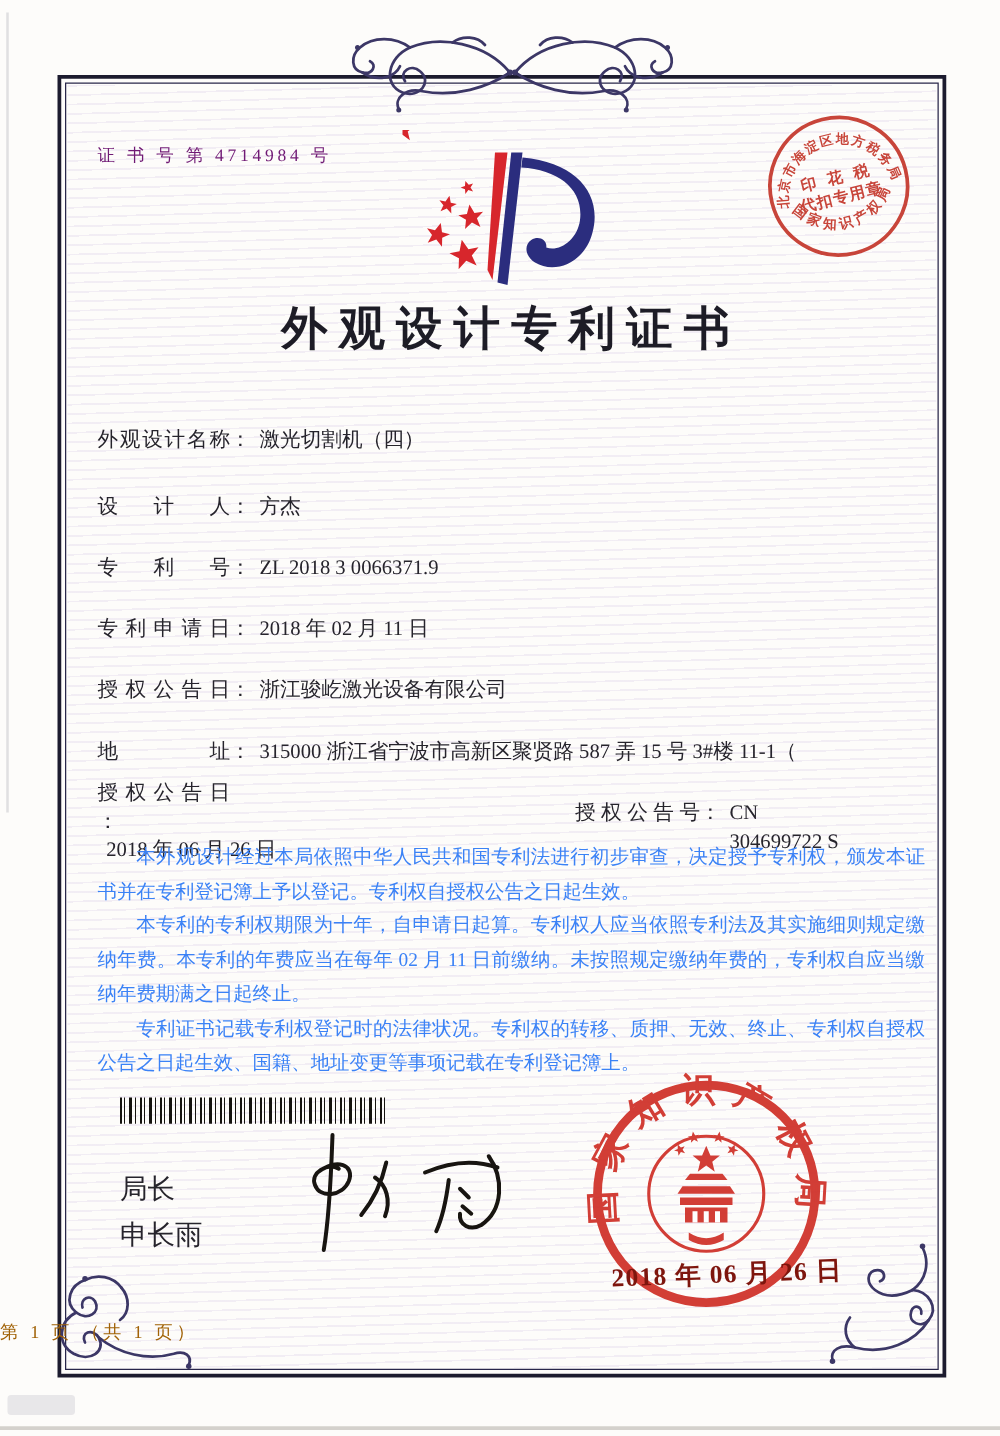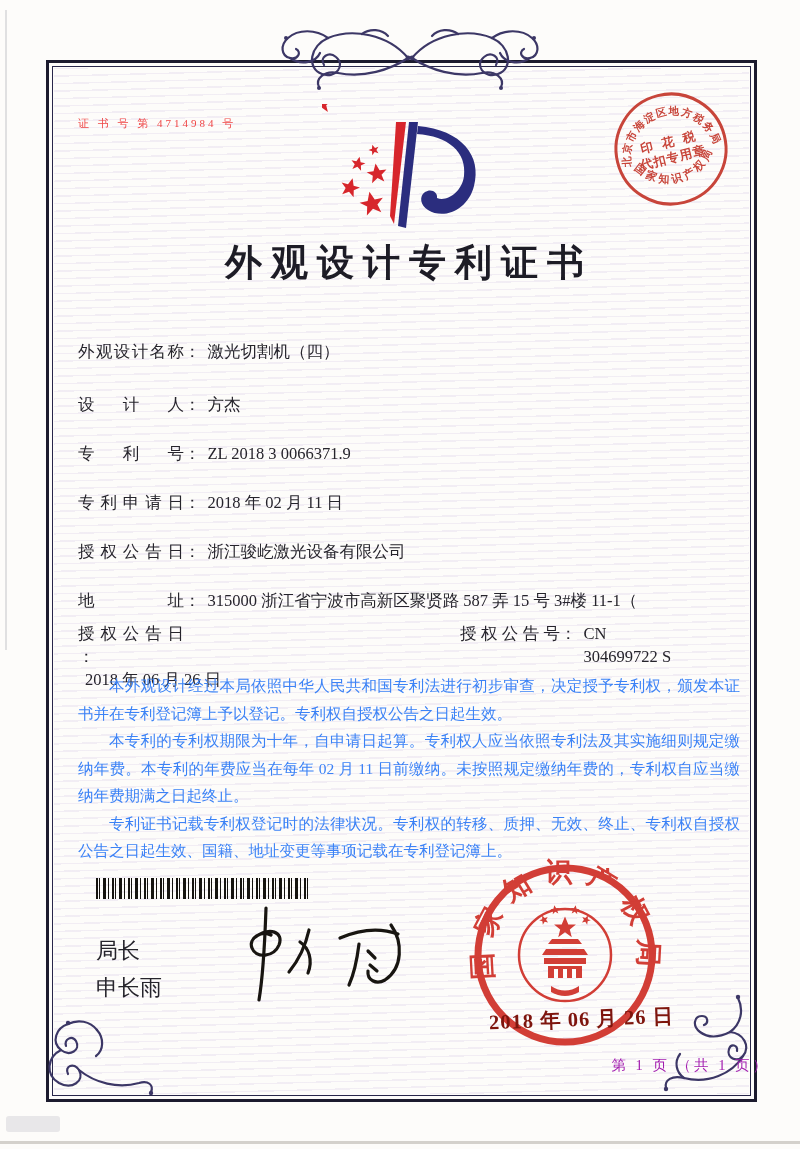--- a/index.html
+++ b/index.html
@@ -23,35 +23,35 @@
       repeating-linear-gradient(178.5deg, rgba(186,164,214,0.17) 0 1.4px, rgba(255,255,255,0) 1.4px 7.5px);
   }
 
   .orn{position:absolute;z-index:1;}
   #flourish-top{left:266px;top:22px;}
   #orn-bl{left:38px;top:1018px;}
   #orn-br{left:646px;top:994px;}
 
   .content{position:absolute;inset:0;z-index:2;}
 
-  #cert-no{position:absolute;left:78px;top:116px;font-size:11px;letter-spacing:3px;color:#ef4444;}
+  #cert-no{position:absolute;left:78px;top:116px;font-size:14px;letter-spacing:3px;color:#701a75;}
   #logo{position:absolute;left:322px;top:104px;}
   #title{position:absolute;left:0;width:800px;top:238px;text-align:center;
          font-size:37px;font-weight:bold;letter-spacing:9px;padding-left:9px;color:#1d1c26;}
 
   #fields{position:absolute;left:78px;top:340px;width:600px;font-size:16.5px;}
   .field-row{display:flex;margin-bottom:26px;line-height:23px;}
   .field-row.first{margin-bottom:30px;}
   .field-row.addr{margin-bottom:10px;}
   .lab{display:inline-block;width:106px;text-align:justify;text-align-last:justify;flex:none;}
   .colon{flex:none;}
   .val{margin-left:7px;}
   .val .l2{display:block;}
   .grant-row{position:relative;flex-direction:column;}
-  .pair2{position:absolute;left:382px;top:0;display:flex;}
+  .pair2{position:absolute;left:382px;top:16px;display:flex;}
   .pair2 .lab{width:100px;}
 
   #paragraphs{position:absolute;left:78px;top:672px;width:662px;
               font-size:15.5px;line-height:1.78;text-align:justify;color:#3b82f6;}
   #paragraphs p{margin:0;text-indent:2em;}
 
   #barcode{position:absolute;left:96px;top:878px;width:212px;height:21px;
     background:repeating-linear-gradient(90deg,
       #15130f 0 2px, transparent 2px 3px,
       #15130f 3px 4px, transparent 4px 7px,
@@ -62,22 +62,22 @@
   #director{position:absolute;left:96px;top:940px;font-size:22px;line-height:1;}
   #director .name{margin-top:15px;}
   #signature{position:absolute;left:212px;top:898px;}
 
   #seal{position:absolute;left:468px;top:858px;opacity:.95;}
   #seal-date{position:absolute;left:489px;top:1005px;font-size:20.5px;font-weight:bold;
              color:#7e150d;letter-spacing:1px;transform:rotate(-2deg);}
 
   #tax-stamp{position:absolute;left:610px;top:88px;transform:rotate(-14deg);opacity:.93;}
 
-  #footer{position:absolute;left:0;width:770px;top:1056px;text-align:right;
-          font-size:14.5px;letter-spacing:3px;color:#a21caf;}
+  #footer{position:absolute;left:0;width:770px;top:1056px;text-align:left;
+          font-size:14.5px;letter-spacing:3px;color:#a16207;}
 </style>
 </head>
 <body>
 
 <div class="photo-edge-left"></div>
 <div class="photo-edge-bottom"></div>
 <div class="photo-smudge"></div>
 
 <div class="frame">
   <div class="guilloche"></div>

